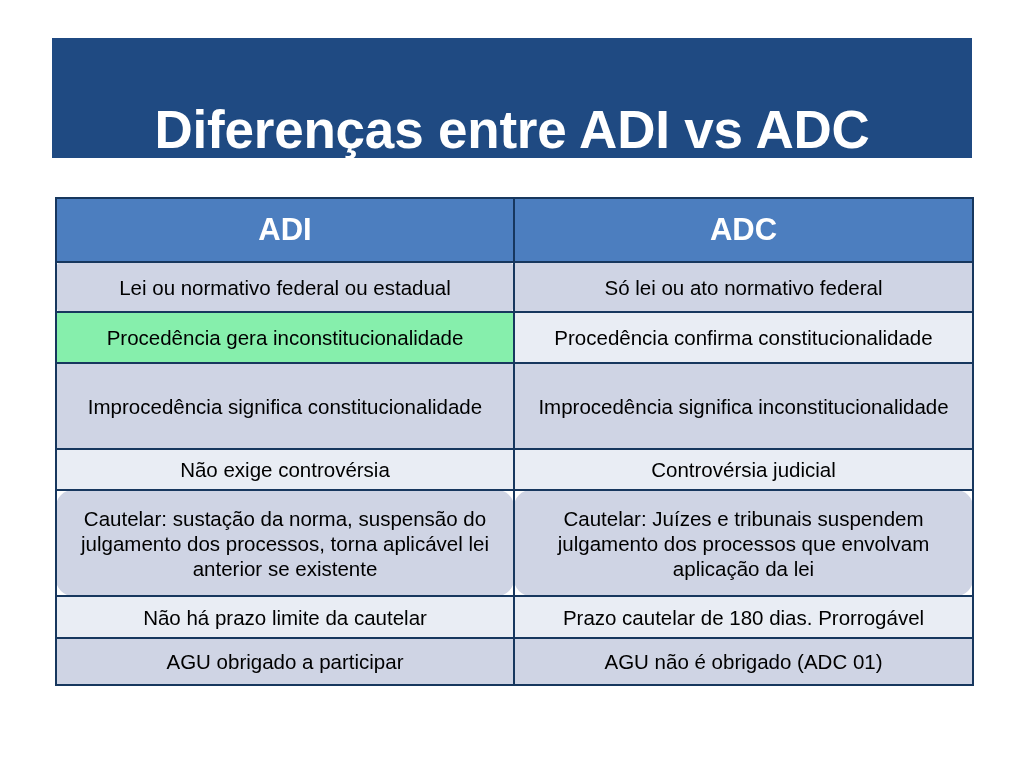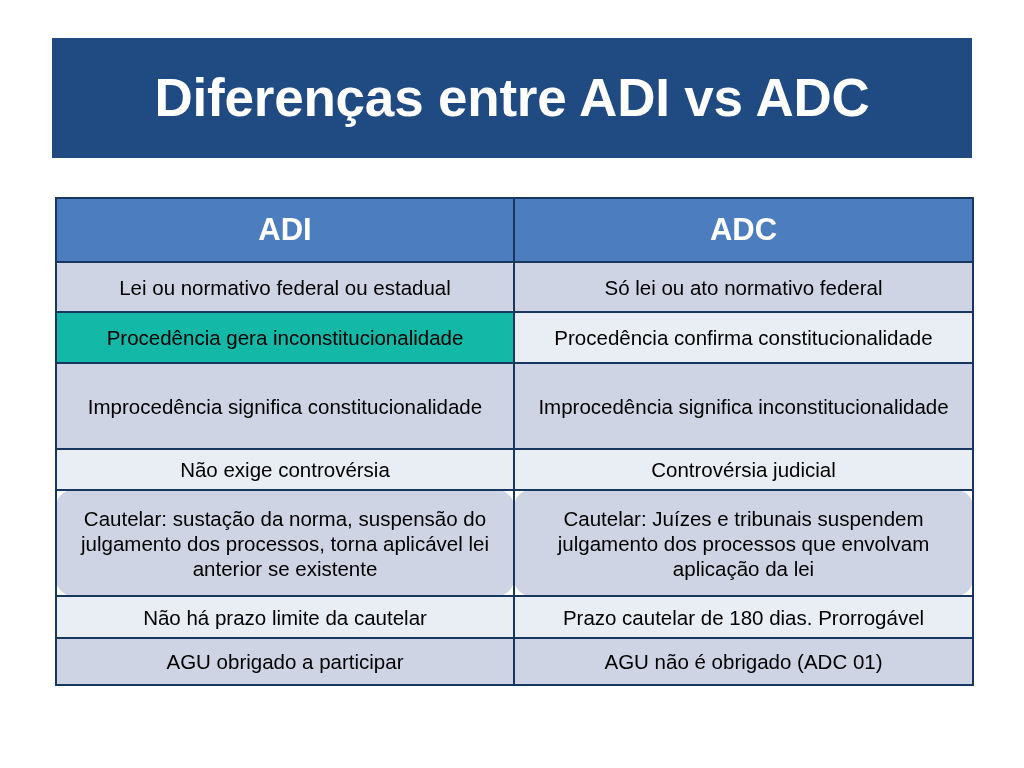--- a/index.html
+++ b/index.html
@@ -24,21 +24,21 @@
 
   
   #title-banner {
     position: absolute;
     left: 52px;
     top: 38px;
     width: 920px;
     height: 120px;
     background: #1F4A82;
     display: flex;
-    align-items: center;
+    align-items: flex-end;
     justify-content: center;
     box-sizing: border-box;
   }
   #title-text {
     color: #ffffff;
     font-family: "Liberation Sans", sans-serif;
     font-size: 53px;
     font-weight: bold;
     line-height: 1.05;
     letter-spacing: -0.2px;
@@ -122,21 +122,21 @@
         <th style="background: rgb(76, 126, 191); color: rgb(255, 255, 255); border-color: rgb(23, 55, 94);">ADC</th>
       </tr>
     </thead>
     <tbody id="table-body">
 
     <tr class="band-dark" data-row="0">
           <td style="background: rgb(207, 212, 228); border-color: rgb(23, 55, 94); border-radius: 6px;">Lei ou normativo federal ou estadual</td>
           <td style="background: rgb(207, 212, 228); border-color: rgb(23, 55, 94);">Só lei ou ato normativo federal</td>
         </tr>
         <tr class="band-light" data-row="1">
-          <td style="background: #14b8a6; border-color: rgb(23, 55, 94);">Procedência gera inconstitucionalidade</td>
+          <td style="background: #86efac; border-color: rgb(23, 55, 94);">Procedência gera inconstitucionalidade</td>
           <td style="background: rgb(233, 237, 244); border-color: rgb(23, 55, 94); margin-left: 20px;">Procedência confirma constitucionalidade</td>
         </tr>
         <tr class="band-dark" data-row="2">
           <td style="background: rgb(207, 212, 228); border-color: rgb(23, 55, 94);">Improcedência significa constitucionalidade</td>
           <td style="background: rgb(207, 212, 228); border-color: rgb(23, 55, 94);">Improcedência significa inconstitucionalidade</td>
         </tr>
         <tr class="band-light" data-row="3">
           <td style="background: rgb(233, 237, 244); border-color: rgb(23, 55, 94);">Não exige controvérsia</td>
           <td style="background: rgb(233, 237, 244); border-color: rgb(23, 55, 94);">Controvérsia judicial</td>
         </tr>

